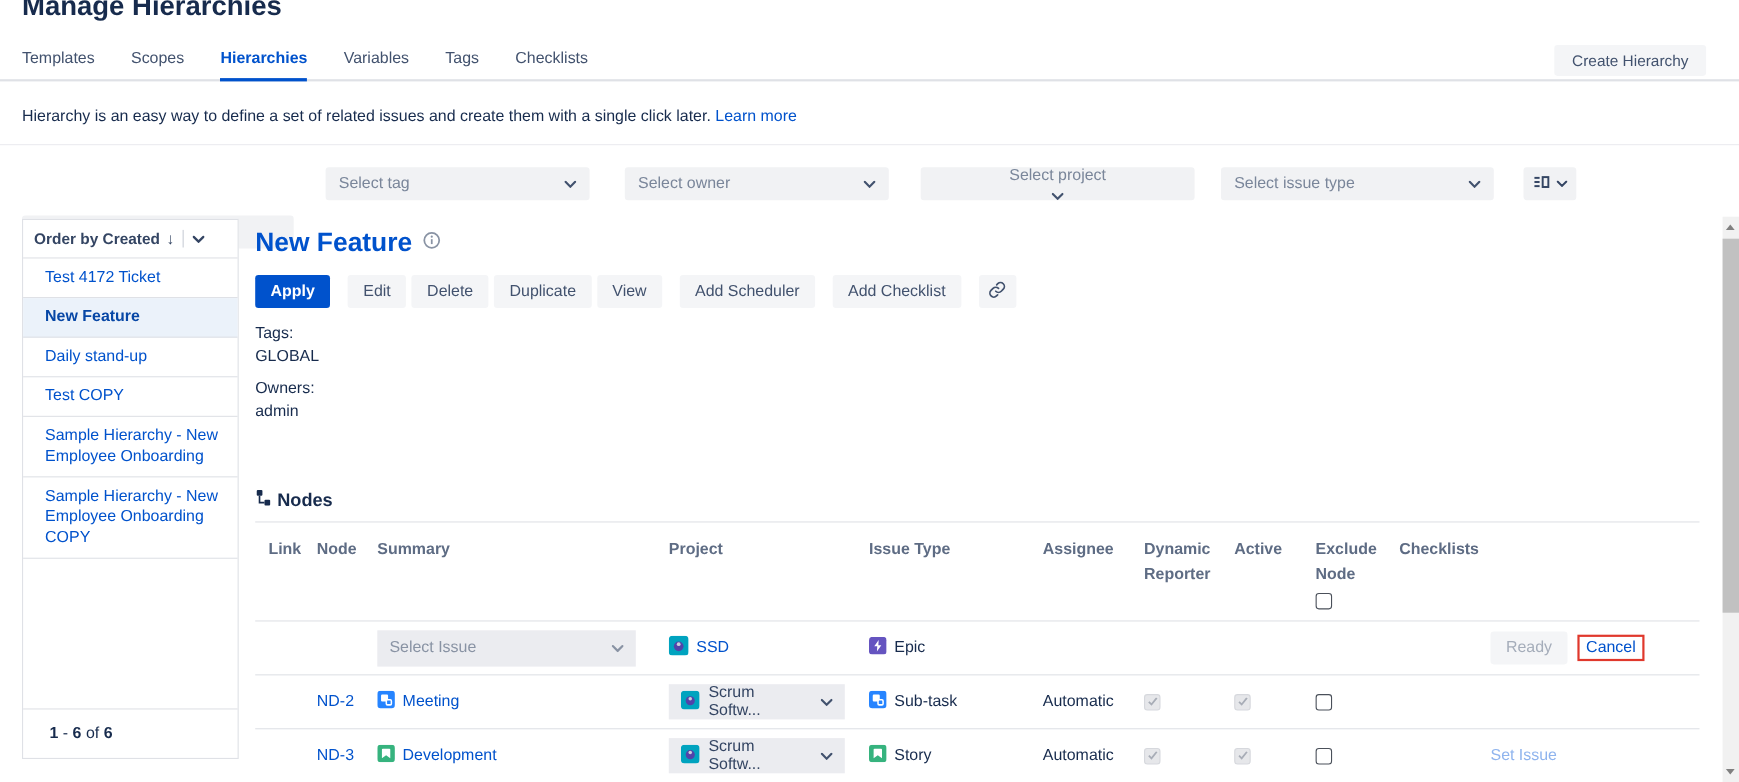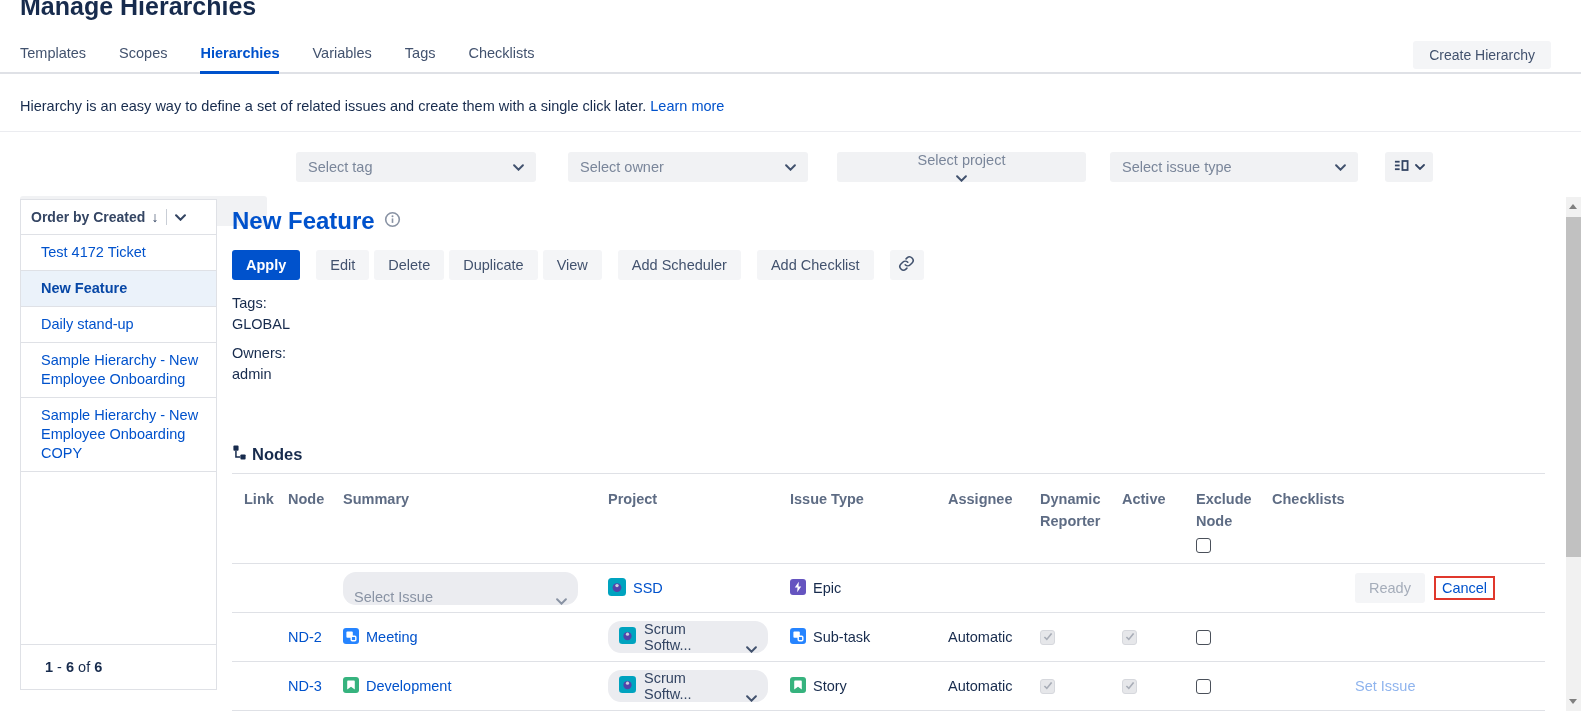--- a/index.html
+++ b/index.html
@@ -60,21 +60,21 @@
 
   .tgrid { display: grid; grid-template-columns: 44px 55px 265px 182px 158px 92px 82px 74px 76px 83px 1fr; padding-left: 12px; }
   .thead { padding-top: 14px; padding-bottom: 10px; align-items: start; border-bottom: 1px solid #DFE1E6; }
   .th { font-size: 14.5px; font-weight: 600; color: #5E6C84; line-height: 22px; padding-right: 8px; }
   .th .hdr-cb { margin-top: 6px; }
 
   .trow { align-items: center; height: 49px; border-bottom: 1px solid #DFE1E6; font-size: 14.5px; }
   .cell { display: flex; align-items: center; gap: 7px; padding-right: 8px; }
   .cell a { color: #0052CC; text-decoration: none; }
 
-  .select { display: flex; align-items: flex-end; justify-content: space-between; background: #EBECF0; border-radius: 13px; height: 33px; padding: 0 11px; cursor: pointer; gap: 34px; }
+  .select { display: flex; align-items: center; justify-content: space-between; background: #EBECF0; border-radius: 0; height: 33px; padding: 0 11px; cursor: pointer; gap: 34px; }
   .sel-issue { width: 235px; color: #8993A4; }
   .sel-project { width: 160px; height: 32px; color: #344563; }
   .sel-inner { display: flex; align-items: center; gap: 8px; }
 
   .cb { width: 15px; height: 15px; border-radius: 3px; display: flex; align-items: center; justify-content: center; }
   .cb-checked-disabled { background: #E6E7EA; border: 1px solid #D6D8DD; }
   .cb-empty { background: #fff; border: 1.6px solid #4A505A; }
 
   .ready-btn { color: #A5ADBA; }
   .annotation-box { display: inline-flex; border: 2px solid #E0382C; padding: 2px 6px; }
@@ -169,20 +169,21 @@
       <span class="sb-vdiv"></span>
       <span class="chev">
           <svg width="11" height="7" viewBox="0 0 10 6">
             <path d="M1 1l4 4 4-4" stroke="#344563" stroke-width="1.9" fill="none" stroke-linecap="round"></path>
           </svg>
         </span>
     </div>
     <div class="sb-item">Test 4172 Ticket</div>
     <div class="sb-item active">New Feature</div>
     <div class="sb-item">Daily stand-up</div>
+    <div class="sb-item">Test COPY</div>
     <div class="sb-item">Sample Hierarchy - New Employee Onboarding</div>
     <div class="sb-item">Sample Hierarchy - New Employee Onboarding COPY</div>
     <div class="sb-spacer"></div>
     <div class="sb-footer">
       <b>1</b>
       <span>-</span>
       <b>6</b>
       <span>of</span>
       <b>6</b>
     </div>

